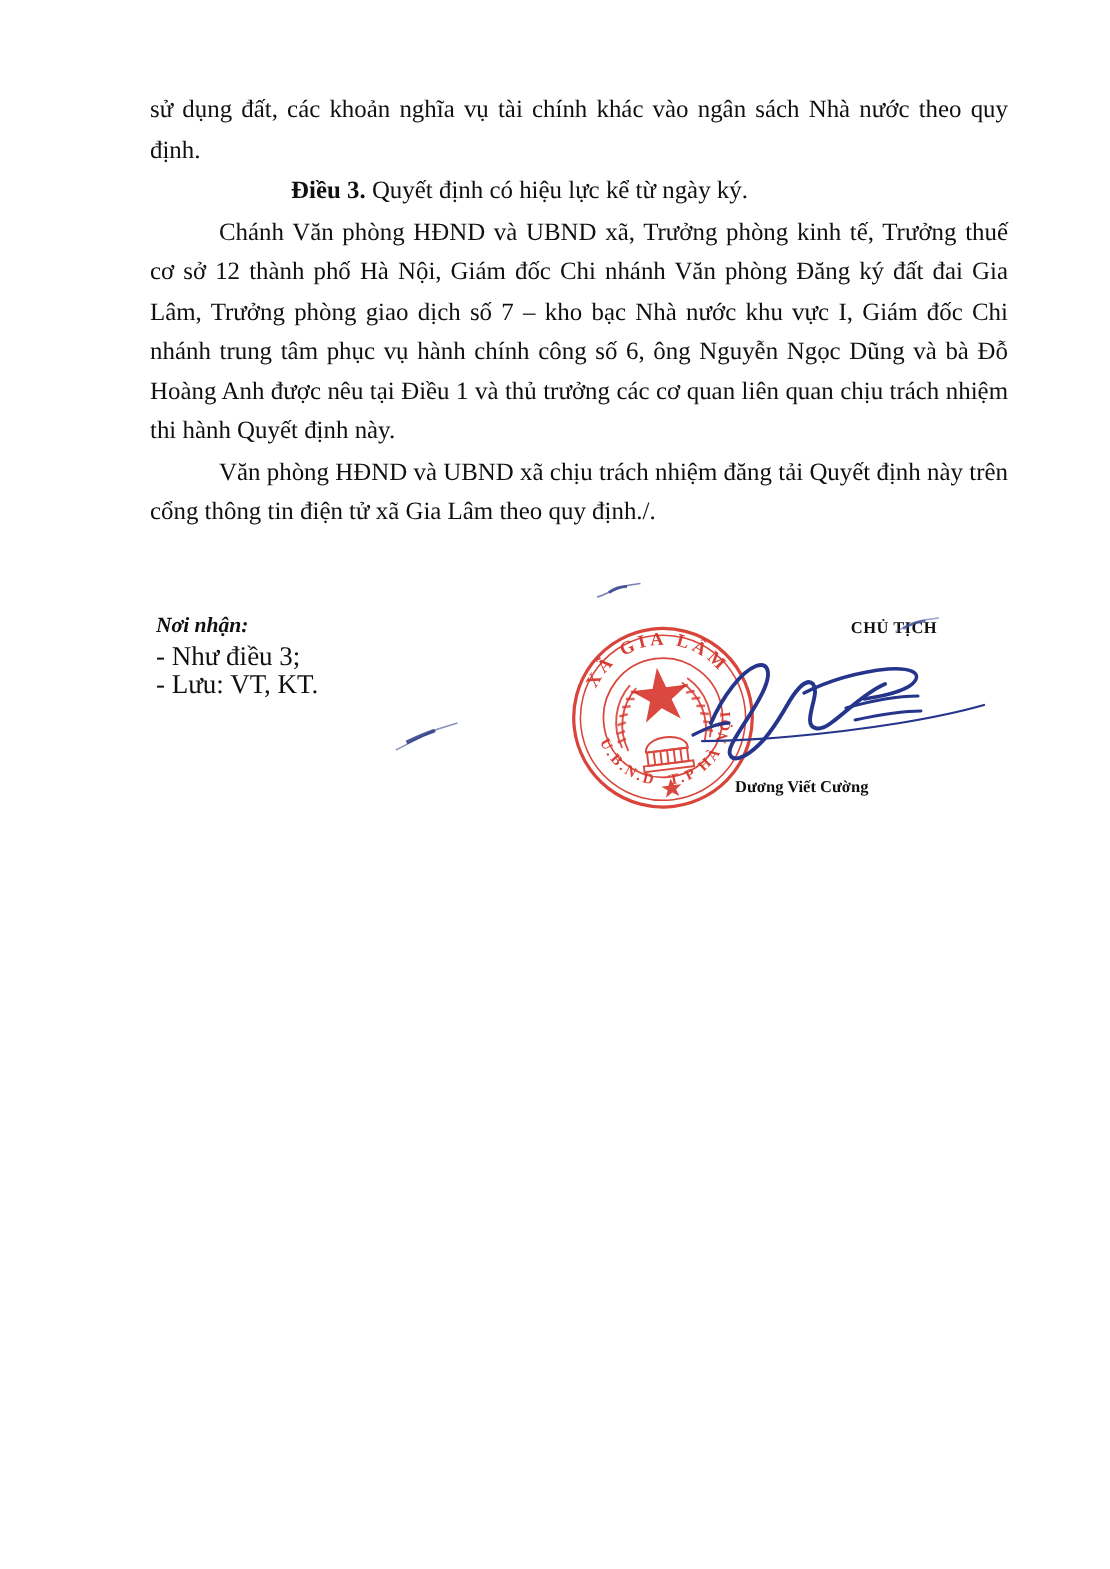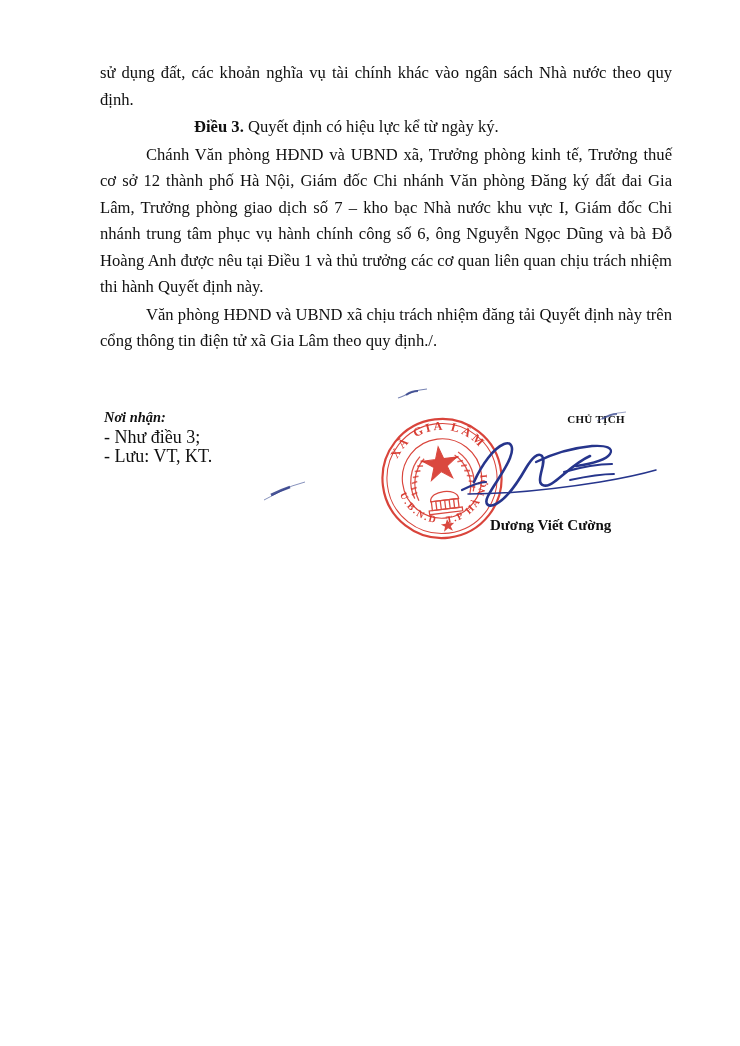--- a/index.html
+++ b/index.html
@@ -79,21 +79,21 @@
   .signer-title {
     font-size: 11px;
     font-weight: bold;
     letter-spacing: .3px;
     line-height: 22px;
     margin: 0;
     position: relative;
     left: 60px;
   }
   .signer-name {
-    font-size: 15px;
+    font-size: 11px;
     font-weight: bold;
     line-height: 22px;
     margin: 0;
     position: absolute;
     left: 90px;
     top: 106px;
     white-space: nowrap;
   }
 
   

